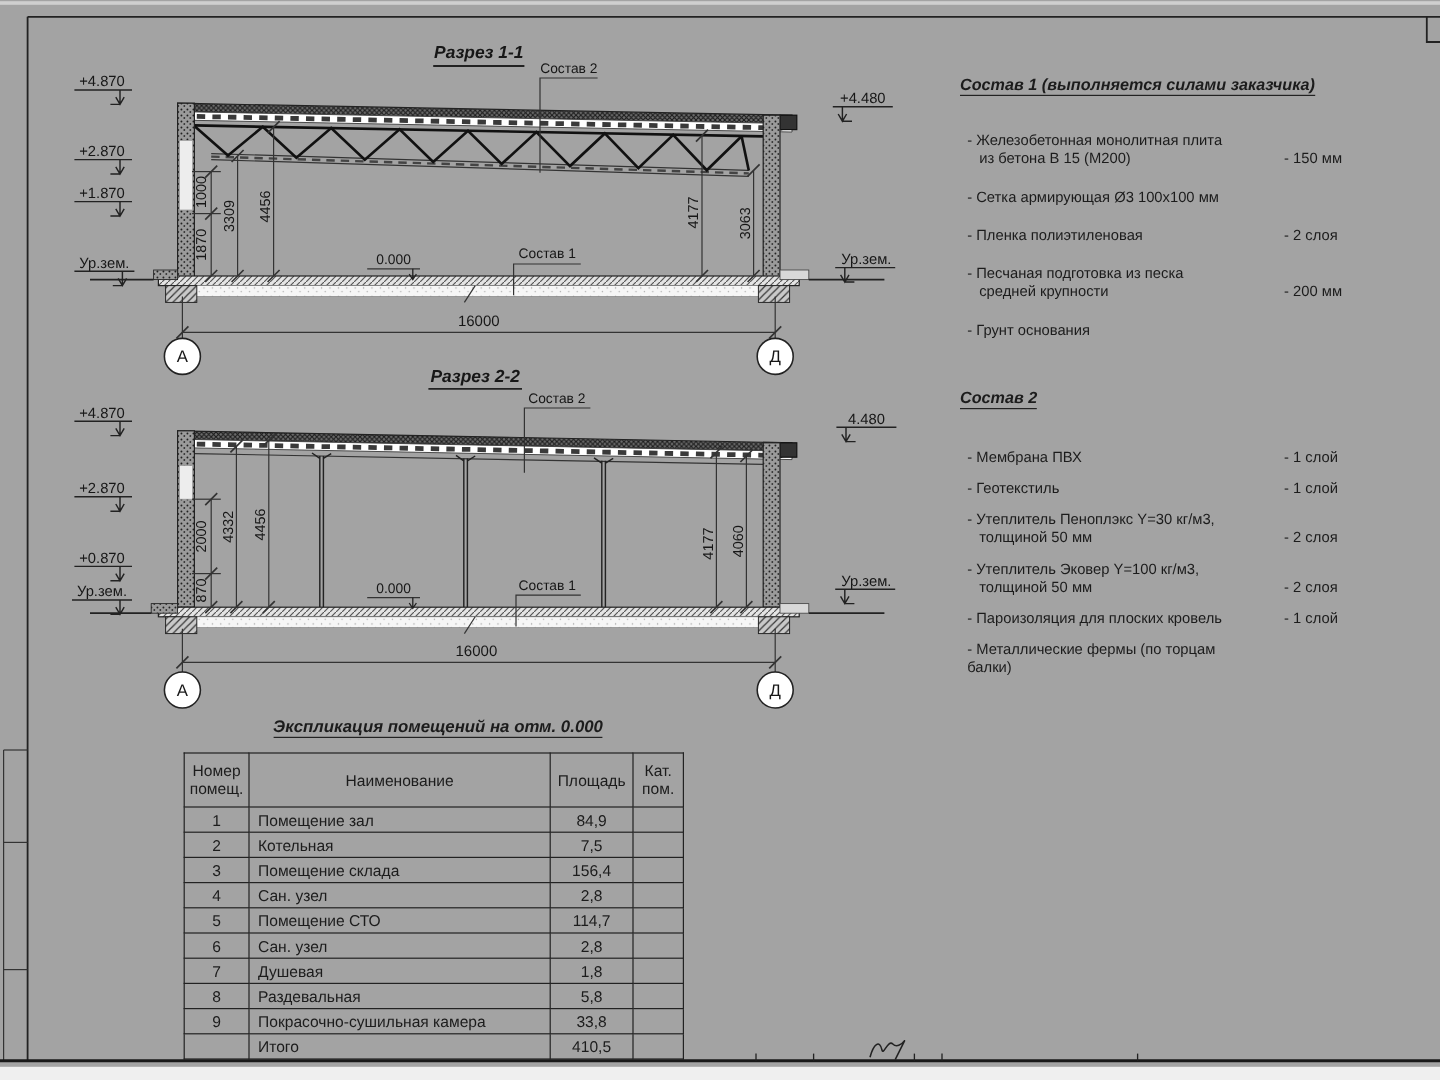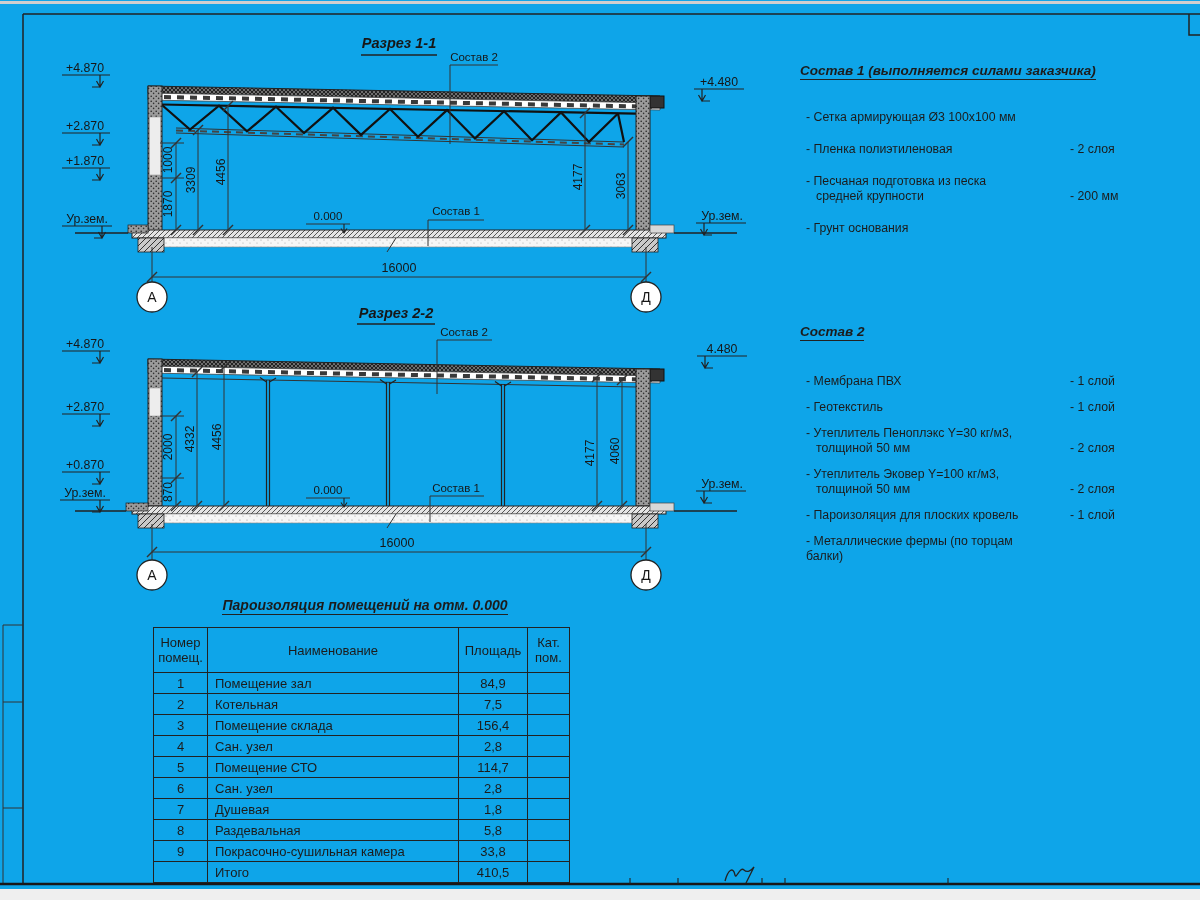--- a/index.html
+++ b/index.html
@@ -1,16 +1,16 @@
 <!DOCTYPE html>
 <html><head>
 <meta charset="utf-8">
 <style>
   html,body{margin:0;padding:0;background:#fff;}
-  .page{position:relative;width:1200px;height:900px;background:#0ea5e9;overflow:hidden;
+  .page{position:relative;width:1200px;height:900px;background:#a3a3a3;overflow:hidden;
         font-family:"Liberation Sans",sans-serif;color:#1c1c1c;}
   svg text{fill:#171717;font-family:"Liberation Sans",sans-serif;}
   .t-title{font-style:italic;font-weight:bold;font-size:14.5px;}
   .t-elev{font-size:12.3px;}
   .t-dim{font-size:12px;}
   .t-lbl{font-size:11.5px;}
   .t-axis{font-size:14px;}
   .t-span{font-size:12.5px;}
   .ln{stroke:#333;stroke-width:1;fill:none;}
   .ln2{stroke:#222;stroke-width:1.5;fill:none;}
@@ -326,20 +326,27 @@
   </g>
 </svg>
 
   
   <div class="blk-title" style="left:800px;top:63px;width:390px;">
     <span class="u">Состав 1 (выполняется силами заказчика)</span>
   </div>
   <div class="sx-list s1" style="left:806px;top:110px;width:332px;">
       <div class="sx-item">
         <div class="lbl">
+          <div>- Железобетонная  монолитная плита</div>
+          <div>из бетона В 15 (М200)</div>
+        </div>
+        <div class="val">- 150 мм</div>
+      </div>
+      <div class="sx-item">
+        <div class="lbl">
           <div>- Сетка армирующая Ø3 100х100 мм</div>
         </div>
         <div class="val"></div>
       </div>
       <div class="sx-item">
         <div class="lbl">
           <div>- Пленка полиэтиленовая</div>
         </div>
         <div class="val">- 2 слоя</div>
       </div>
@@ -397,21 +404,21 @@
       <div class="sx-item">
         <div class="lbl">
           <div>- Металлические фермы (по торцам балки)</div>
         </div>
         <div class="val"></div>
       </div>
     </div>
 
   
   <div class="tbl-title">
-    <span class="u">Пароизоляция помещений на отм. 0.000</span>
+    <span class="u">Экспликация помещений на отм. 0.000</span>
   </div>
   <div class="tbl-wrap">
     <table class="expl">
       <thead>
         <tr>
           <th class="w-num">Номер
 помещ.</th>
           <th class="w-name">Наименование</th>
           <th class="w-area">Площадь</th>
           <th class="w-cat">Кат.

